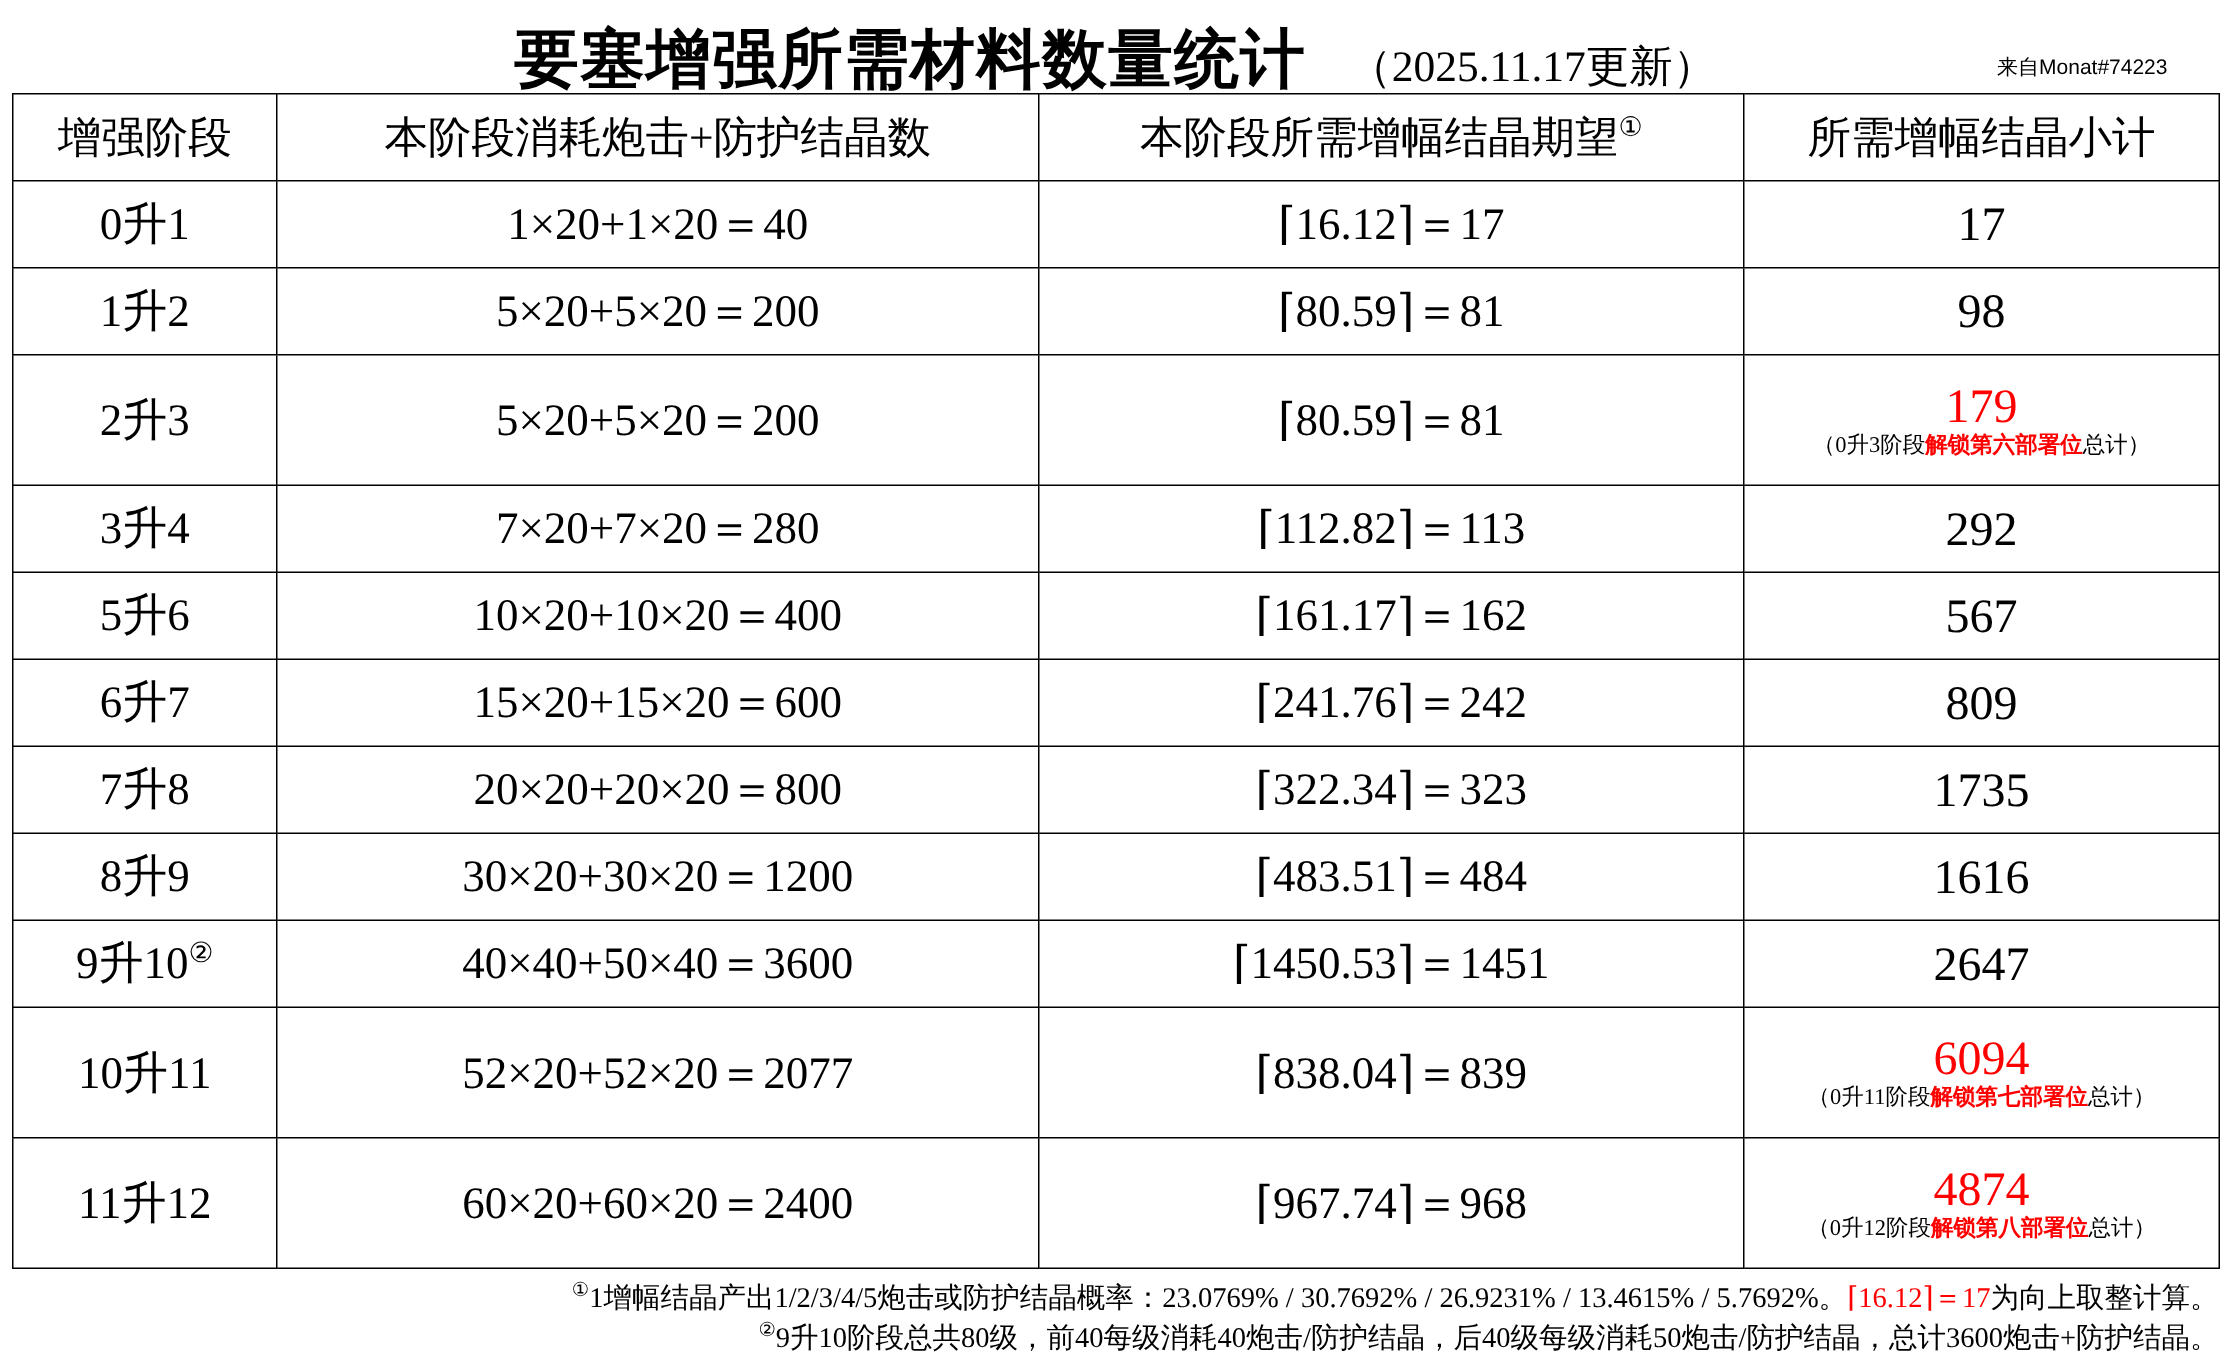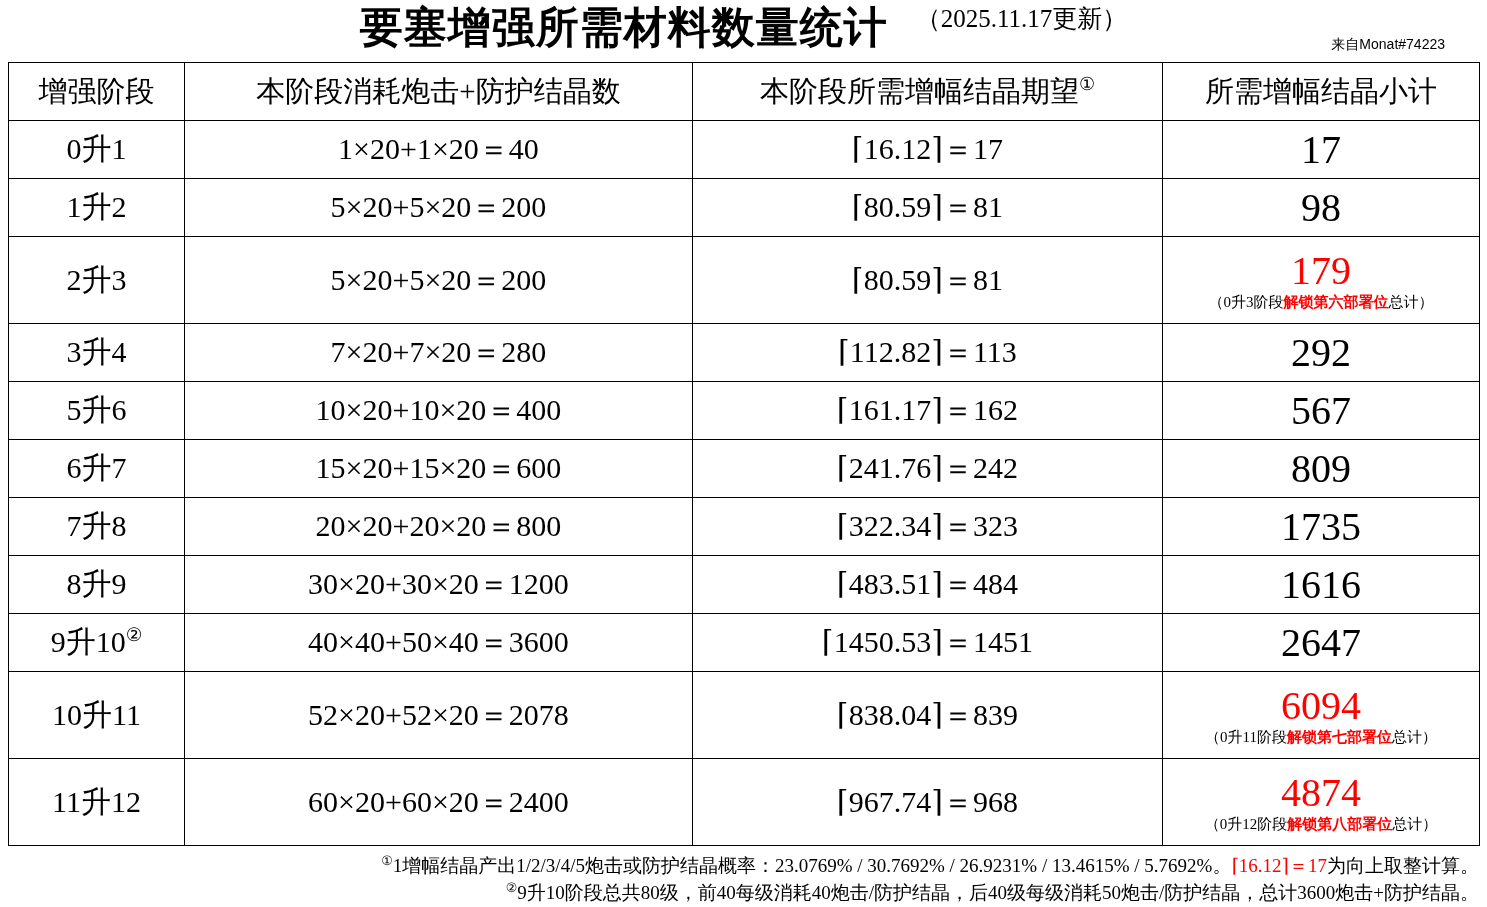--- a/index.html
+++ b/index.html
@@ -17,36 +17,36 @@
   .page {
     position: relative;
     width: 1487px;
     height: 907px;
     box-sizing: border-box;
     padding: 0 8px;
   }
   
   .title-row {
     display: flex;
-    align-items: flex-start;
+    align-items: flex-end;
     justify-content: center;
     position: relative;
     height: 62px;
     padding-top: 6px;
     box-sizing: border-box;
   }
   .main-title {
     font-family: "Liberation Serif", "DejaVu Serif", serif;
     font-weight: bold;
     font-size: 43px;
     line-height: 1;
     letter-spacing: 1px;
   }
   .title-date {
-    font-size: 25px;
+    font-size: 29px;
     line-height: 1;
     padding-bottom: 2px;
     white-space: nowrap;
     margin-left: 28px;
   }
   .title-credit {
     position: absolute;
     right: 34px;
     bottom: 8px;
     font-size: 14px;
@@ -85,21 +85,21 @@
     vertical-align: super;
     line-height: 0;
   }
   .red {
     color: #ff0000;
   }
   .sum-cell-tall {
     height: 76px !important;
   }
   .sum-main {
-    font-size: 40px;
+    font-size: 32px;
     line-height: 1.05;
   }
   .sum-note {
     font-size: 15px;
     line-height: 1.2;
     margin-top: 1px;
     white-space: nowrap;
     font-family: "Liberation Serif", "DejaVu Serif", serif;
   }
   .sum-note b {
@@ -218,21 +218,21 @@
         <tr>
           <td><span>9升10</span><span class="sup">②</span></td>
           <td>40×40+50×40＝3600</td>
           <td>⌈1450.53⌉＝1451</td>
           <td>
             <div class="sum-main">2647</div>
           </td>
         </tr>
         <tr>
           <td class="sum-cell-tall"><span>10升11</span></td>
-          <td class="sum-cell-tall">52×20+52×20＝2078</td>
+          <td class="sum-cell-tall">52×20+52×20＝2077</td>
           <td class="sum-cell-tall">⌈838.04⌉＝839</td>
           <td class="sum-cell-tall">
             <div class="sum-main red">6094</div>
             <div class="sum-note"><span>（0升11阶段</span><b>解锁第七部署位</b><span>总计）</span></div>
           </td>
         </tr>
         <tr>
           <td class="sum-cell-tall"><span>11升12</span></td>
           <td class="sum-cell-tall">60×20+60×20＝2400</td>
           <td class="sum-cell-tall">⌈967.74⌉＝968</td>

